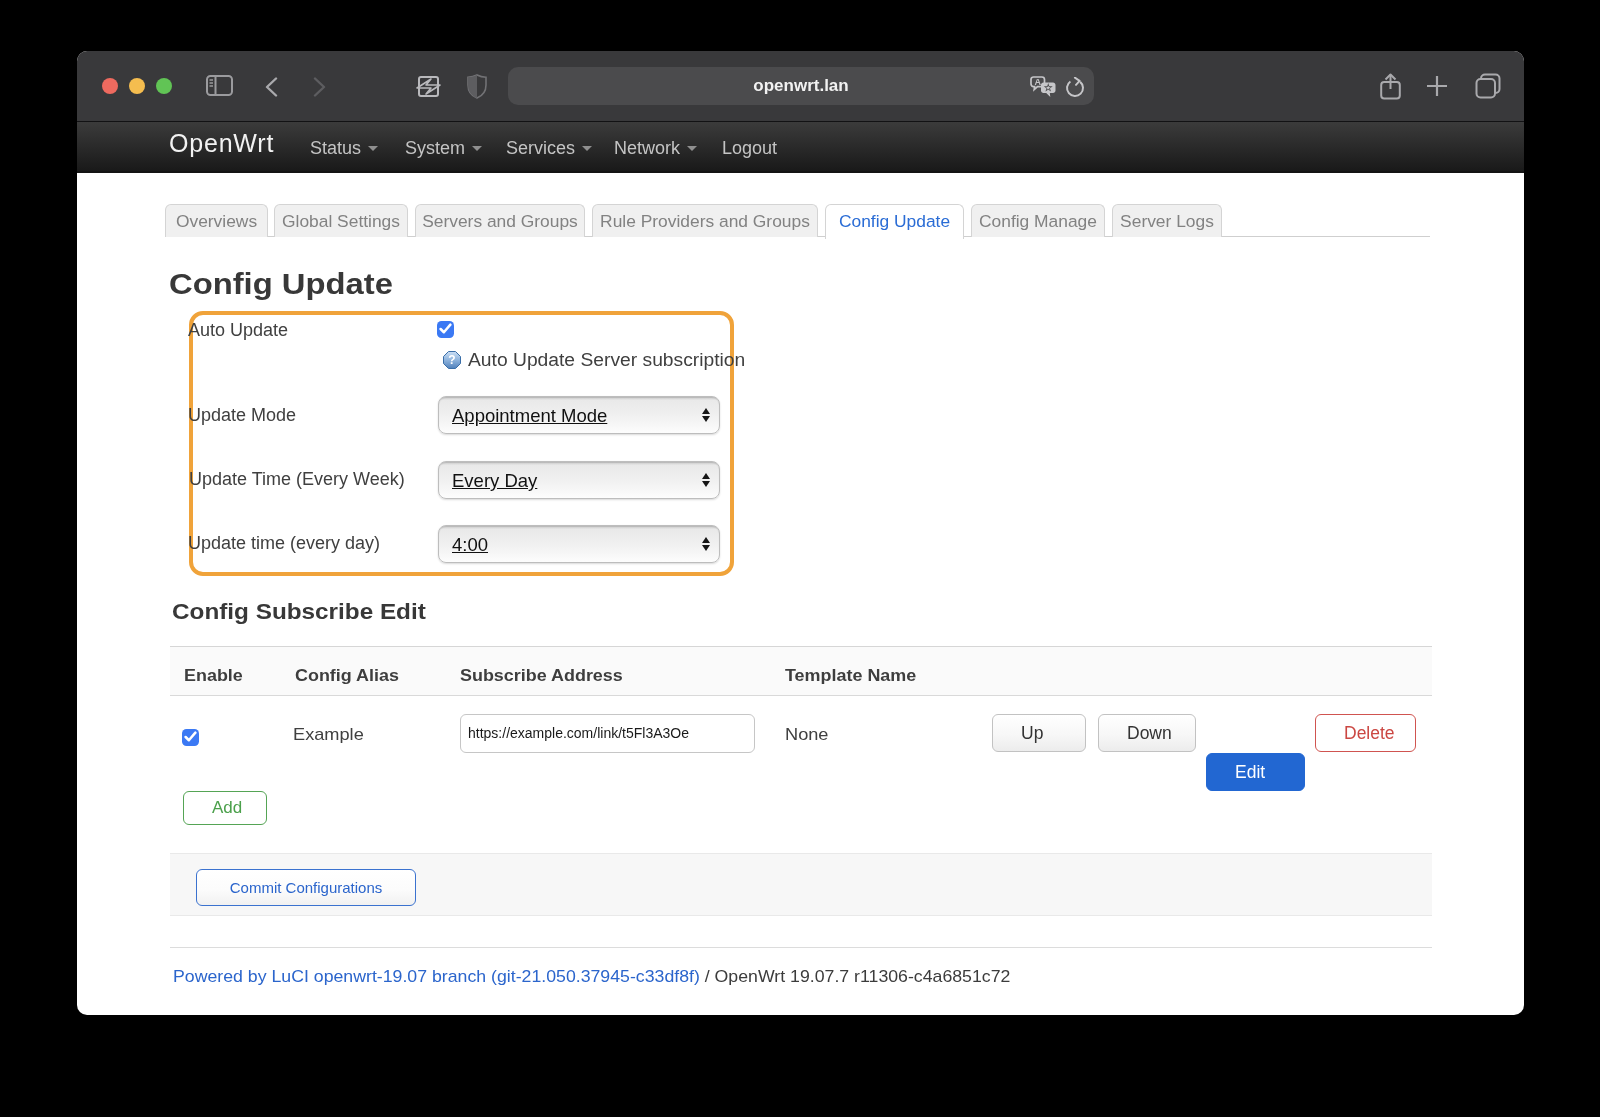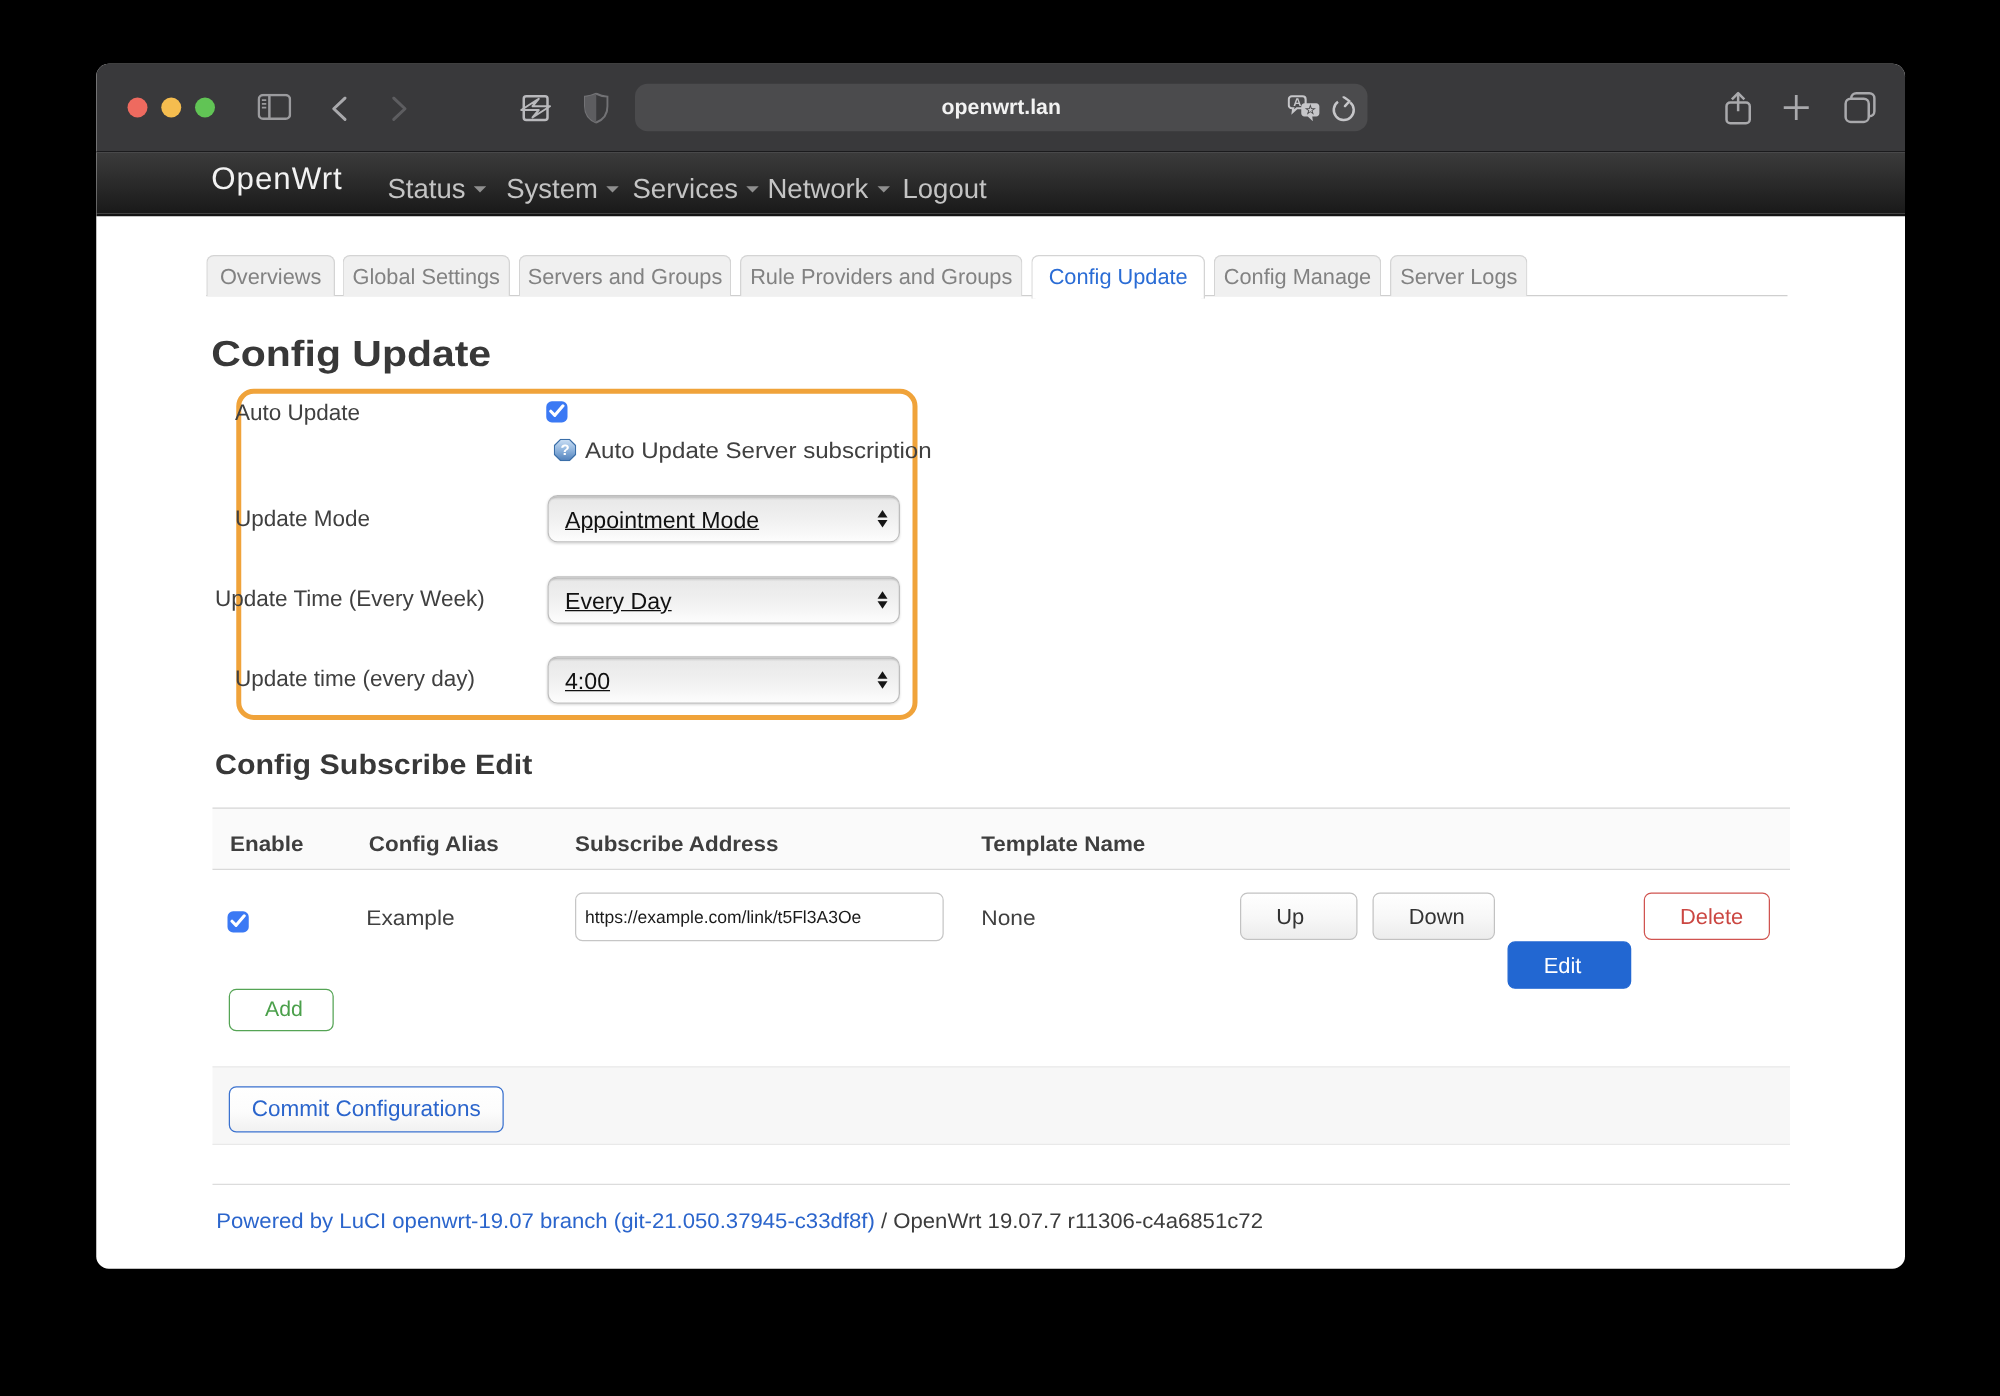--- a/index.html
+++ b/index.html
@@ -8,21 +8,21 @@
 #titlebar { position:absolute; left:0; top:0; width:100%; height:71px; background:#39393b; border-bottom:1px solid #121214; }
 .tl { position:absolute; top:27px; width:16px; height:16px; border-radius:50%; }
 #tl-r { left:25px; background:#ee6a5f; }
 #tl-y { left:52px; background:#f5bd4f; }
 #tl-g { left:79px; background:#61c455; }
 .tbicon { position:absolute; }
 #urlbar { position:absolute; left:431px; top:16px; width:586px; height:38px; border-radius:10px; background:#4b4b4d; }
 #urltext { position:absolute; left:0; top:0; width:100%; height:38px; line-height:38px; text-align:center; color:#f2f2f2; font-size:17px; font-weight:bold; }
 #navbar { position:absolute; left:0; top:71px; width:100%; height:51px; background:linear-gradient(180deg,#3b3b3b 0%,#2c2c2c 45%,#191919 100%); border-bottom:2px solid #141414; }
 #brand { position:absolute; left:92px; top:7px; font-size:25px; color:#f2f2f2; letter-spacing:0.8px; }
-.navitem { position:absolute; top:16px; font-size:22px; color:#c4c4c4; }
+.navitem { position:absolute; top:16px; font-size:18px; color:#c4c4c4; }
 .caret { display:inline-block; width:0; height:0; border-left:5px solid transparent; border-right:5px solid transparent; border-top:5px solid #8f8f8f; margin-left:7px; vertical-align:middle; margin-top:-2px; }
 #page { position:absolute; left:0; top:0; width:100%; height:964px; background:transparent; }
 
 #tabrow { position:absolute; left:88px; top:153px; width:1265px; height:33px; border-bottom:1px solid #cfcfcf; }
 .tab { position:absolute; top:0; height:33px; background:#f0f0f0; border:1px solid #d4d4d4; border-bottom:none; border-radius:6px 6px 0 0; color:#828282; font-size:17.4px; line-height:32px; text-align:center; }
 .tab.active { background:#fff; color:#2a6cd5; height:35px; z-index:2; }
 
 h2 { position:absolute; left:92px; top:217px; font-size:29px; color:#383838; font-weight:bold; transform:scaleX(1.13); transform-origin:left; }
 h3 { position:absolute; left:95px; top:548px; font-size:22.5px; color:#383838; font-weight:bold; transform:scaleX(1.08); transform-origin:left; }
 
@@ -38,21 +38,21 @@
 .cbx svg { position:absolute; left:2px; top:2.5px; }
 
 .hdr { position:absolute; font-size:17px; font-weight:bold; color:#3e3e3e; transform:scaleX(1.055); transform-origin:left; }
 .cell { position:absolute; font-size:17px; color:#404040; transform:scaleX(1.07); transform-origin:left; }
 .line { position:absolute; left:93px; width:1262px; height:0; border-top:1px solid #d8d8d8; }
 #input1 { position:absolute; left:383px; top:663px; width:295px; height:39px; border:1px solid #c6c6c6; border-radius:6px; background:#fff; font-size:14px; color:#1a1a1a; line-height:37px; padding-left:7px; white-space:nowrap; overflow:hidden; }
 .btn { position:absolute; height:38px; border:1px solid #c2c2c2; border-radius:6px; background:linear-gradient(180deg,#ffffff 0%,#f7f7f7 55%,#ececec 100%); font-size:17.5px; color:#333; text-align:left; line-height:36px;padding-left:28px; }
 #btn-edit { background:#2267d2; border-color:#2267d2; color:#fff; }
 #btn-del { background:#fff; border-color:#d05450; color:#cb4742; }
 #btn-add { background:#fff; border-color:#55a455; color:#4ba04b; line-height:32px; height:34px; font-size:17px; }
-.bigbtn { position:absolute; top:818px; height:37px; border:1px solid #3b72cf; border-radius:6px; background:linear-gradient(180deg,#ffffff 0%,#fcfcfc 55%,#f1f1f1 100%); color:#2b65cc; font-size:18px; text-align:center; line-height:35px; }
+.bigbtn { position:absolute; top:818px; height:37px; border:1px solid #3b72cf; border-radius:6px; background:linear-gradient(180deg,#ffffff 0%,#fcfcfc 55%,#f1f1f1 100%); color:#2b65cc; font-size:15px; text-align:center; line-height:35px;margin-left:13px; }
 #grayband { position:absolute; left:93px; top:802px; width:1262px; height:63px; background:#f7f7f7; border-top:1px solid #e9e9e9; border-bottom:1px solid #e9e9e9; }
 #footer { position:absolute; left:96px; top:916px; font-size:17px; color:#3c3c3c; transform:scaleX(1.042); transform-origin:left; }
 #footer .lnk { color:#2b65cc; }
 </style>
 </head>
 <body>
 <div id="win">
   <div id="titlebar">
     <div class="tl" id="tl-r"></div>
     <div class="tl" id="tl-y"></div>
@@ -150,21 +150,21 @@
             <stop offset="0.5" stop-color="#8fb4dd"></stop>
             <stop offset="1" stop-color="#5181bb"></stop>
           </linearGradient>
         </defs>
       <polygon points="5.5,0.5 12.5,0.5 17.5,5.5 17.5,12.5 12.5,17.5 5.5,17.5 0.5,12.5 0.5,5.5" fill="url(#hg)" stroke="#3a6ea8" stroke-width="1"></polygon>
       <text x="9" y="13.2" font-size="12" font-weight="bold" fill="#ffffff" text-anchor="middle" font-family="Liberation Sans">?</text>
     </svg>
     <div class="cell" style="left:391px; top:299px; font-size:18px">Auto Update Server subscription</div>
     <div class="flabel" style="left:111px; top:354px">Update Mode</div>
     <div class="sel" style="top:345px">Appointment Mode<span class="selarr"></span></div>
-    <div class="flabel" style="left:95px; top:418px">Update Time (Every Week)</div>
+    <div class="flabel" style="left:112px; top:418px">Update Time (Every Week)</div>
     <div class="sel" style="top:410px">Every Day<span class="selarr"></span></div>
     <div class="flabel" style="left:111px; top:482px">Update time (every day)</div>
     <div class="sel" style="top:474px">4:00<span class="selarr"></span></div>
 
     <div style="position:absolute; left:93px; top:595px; width:1262px; height:50px; background:#fafafa; border-top:1px solid #d6d6d6; border-bottom:1px solid #d9d9d9"></div>
     <div class="hdr" style="left:107px; top:615px">Enable</div>
     <div class="hdr" style="left:218px; top:615px">Config Alias</div>
     <div class="hdr" style="left:383px; top:615px">Subscribe Address</div>
     <div class="hdr" style="left:708px; top:615px">Template Name</div>
 

